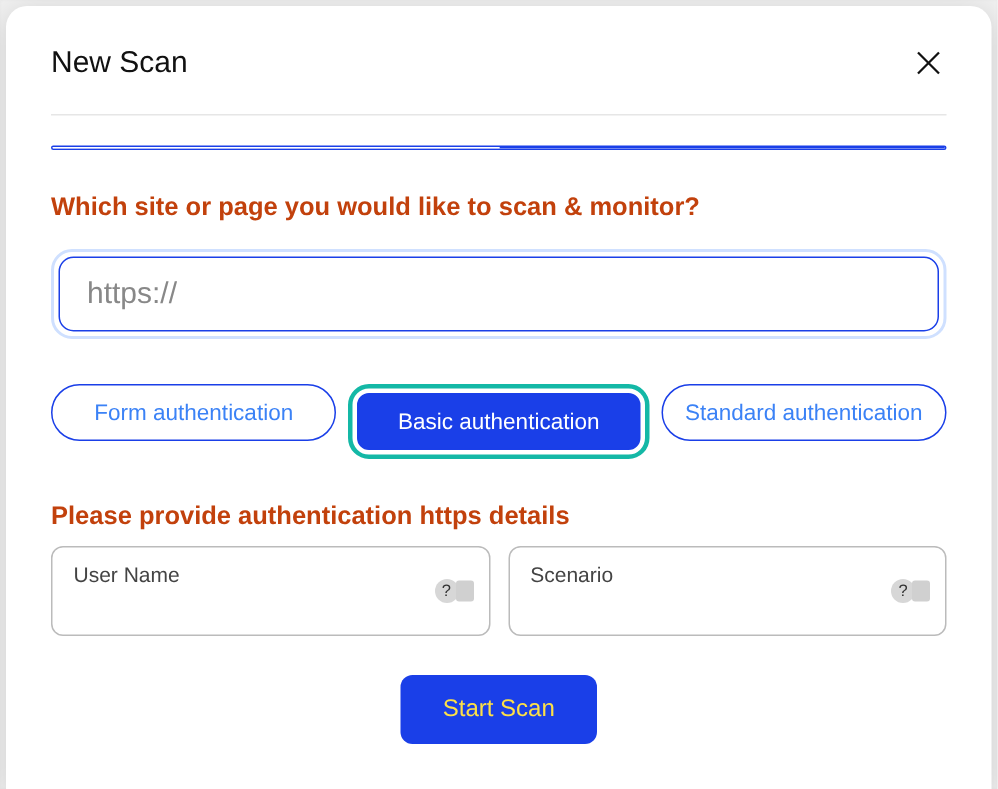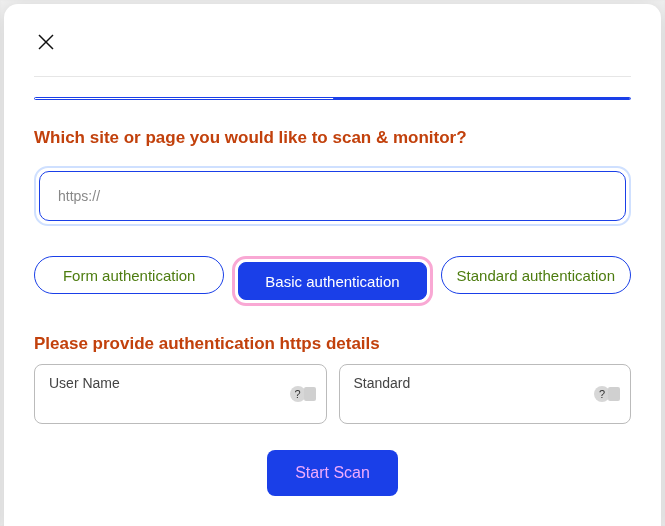--- a/index.html
+++ b/index.html
@@ -86,44 +86,44 @@
     padding: 3px;
     border: 2px solid #cfe0ff;
     border-radius: 14px;
   }
   .url-input {
     width: 100%;
     height: 50px;
     border: 1.5px solid #1a3fe8;
     border-radius: 10px;
     padding: 0 18px;
-    font-size: 14px;
+    font-size: 20px;
     color: #333;
     outline: none;
   }
   .url-input::placeholder { color: #888; }
   .auth-row {
     display: flex;
     gap: 8px;
     margin-top: 30px;
   }
   .auth-pill {
     flex: 1;
     height: 38px;
     border: 1px solid #1a3fe8;
     background: #fff;
-    color: #4d7c0f;
+    color: #3b82f6;
     border-radius: 999px;
     font-size: 15px;
     cursor: pointer;
   }
   .auth-pill-wrap {
     flex: 1;
     padding: 3px;
-    border: 3px solid #f9a8d4;
+    border: 3px solid #14b8a6;
     border-radius: 14px;
     display: flex;
   }
   .auth-pill-wrap .auth-pill {
     background: #1a3fe8;
     color: #fff;
     border-radius: 8px;
     width: 100%;
   }
   .cred-row {
@@ -176,38 +176,39 @@
     border-radius: 2px;
     margin-left: -2px;
   }
   .footer {
     display: flex;
     justify-content: center;
     margin-top: 26px;
   }
   .start-btn {
     background: #1a3fe8;
-    color: #f0abfc;
+    color: #fde047;
     border: none;
     border-radius: 8px;
     padding: 14px 28px;
     font-size: 16px;
     cursor: pointer;
   }
 </style>
 </head>
 <body>
 
 <div class="backdrop">
   <div class="backdrop-text"></div>
 </div>
 
 <div class="modal">
 
   <div class="modal-header">
+    <h2 class="modal-title">New Scan</h2>
     <button class="close-btn">
       <svg width="20" height="20" viewBox="0 0 20 20">
         <line x1="3" y1="3" x2="17" y2="17" stroke="#111" stroke-width="1.5"></line>
         <line x1="17" y1="3" x2="3" y2="17" stroke="#111" stroke-width="1.5"></line>
       </svg>
     </button>
   </div>
 
   <div class="seg-group">
     <button class="seg-btn">Standard scan</button>
@@ -233,21 +234,21 @@
   <div class="cred-row">
     <div class="cred-field">
       <div class="cred-label">User Name</div>
       <input class="cred-input" type="text" style="">
       <div class="hint-icon">
         <div class="hint-q">?</div>
         <div class="hint-badge"></div>
       </div>
     </div>
     <div class="cred-field">
-      <div class="cred-label">Standard</div>
+      <div class="cred-label">Scenario</div>
       <input class="cred-input" type="password" style="">
       <div class="hint-icon">
         <div class="hint-q">?</div>
         <div class="hint-badge"></div>
       </div>
     </div>
   </div>
 
   <div class="footer">
     <button class="start-btn">Start Scan</button>

